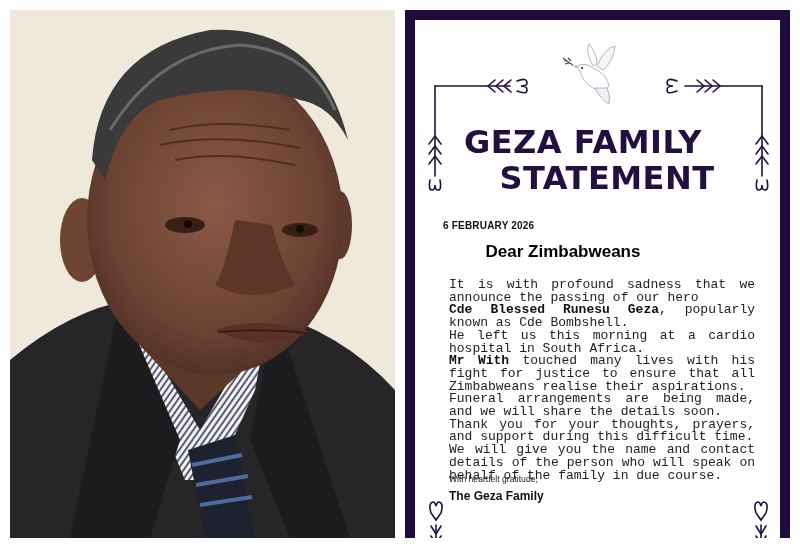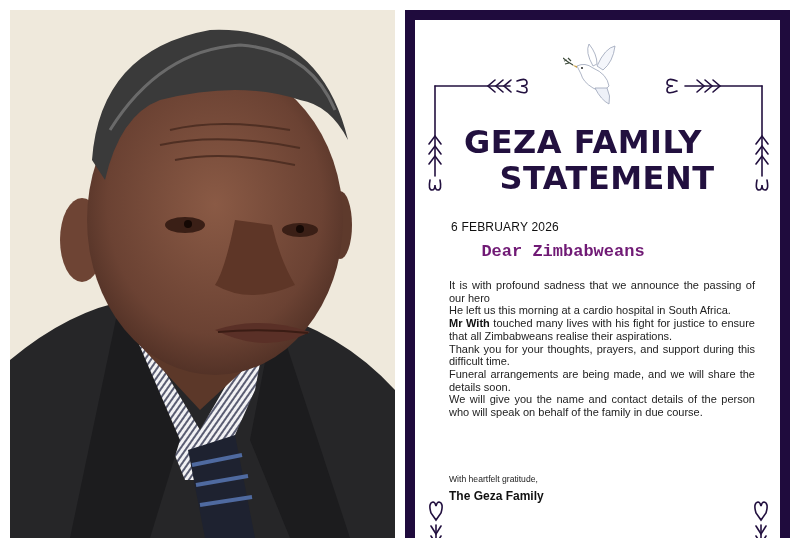--- a/index.html
+++ b/index.html
@@ -25,31 +25,31 @@
 
     .title {
       position: absolute; left: 0; width: 336px; text-align: center;
       font-family: "DejaVu Sans", sans-serif; font-weight: bold; color: #22103f;
       font-size: 32px; letter-spacing: 0.5px; line-height: 36px;
     }
     .title.l1 { top: 104px; }
     .title.l2 { top: 140px; margin-left: 24px; }
 
     .date {
-      position: absolute; left: 36px; top: 200px;
-      font-family: "Liberation Sans", sans-serif; font-weight: normal; font-size: 12px; color: #111;
+      position: absolute; left: 28px; top: 200px;
+      font-family: "Liberation Sans", sans-serif; font-weight: bold; font-size: 10px; color: #111;
       letter-spacing: 0.2px;
     }
     .greeting {
       position: absolute; left: 0; width: 296px; top: 222px; text-align: center;
-      font-family: Liberation Mono, monospace; font-weight: bold; font-size: 17px; color: #701a75;
+      font-family: Liberation Sans, sans-serif; font-weight: bold; font-size: 17px; color: #000000;
     }
     .body {
       position: absolute; left: 34px; top: 259px; width: 306px;
-      font-family: Liberation Sans, sans-serif; font-size: 11px; line-height: 12.7px; color: #222;
+      font-family: Liberation Mono, monospace; font-size: 13px; line-height: 12.7px; color: #222;
       text-align: justify;
     }
     .body p { margin: 0; }
     .body b { font-weight: bold; color: #111; }
     .closing {
       position: absolute; left: 34px; top: 454px;
       font-family: "Liberation Sans", sans-serif; font-size: 8.6px; color: #222;
     }
     .signature {
       position: absolute; left: 34px; top: 469px;
@@ -152,22 +152,23 @@
   </svg>
 
   <div class="title l1">GEZA FAMILY</div>
   <div class="title l2">STATEMENT</div>
 
   <div class="date">6 FEBRUARY 2026</div>
   <div class="greeting">Dear Zimbabweans</div>
 
   <div class="body">
     <p><span>It is with profound sadness that we announce the passing of our hero</span></p>
+    <p><b>Cde Blessed Runesu Geza</b><span>, popularly known as Cde Bombshell.</span></p>
     <p><span>He left us this morning at a cardio hospital in South Africa.</span></p>
     <p><b>Mr With</b><span> touched many lives with his fight for justice to ensure that all Zimbabweans realise their aspirations.</span></p>
+    <p><span>Funeral arrangements are being made, and we will share the details soon.</span></p>
     <p><span>Thank you for your thoughts, prayers, and support during this difficult time.</span></p>
-    <p><span>Funeral arrangements are being made, and we will share the details soon.</span></p>
     <p><span>We will give you the name and contact details of the person who will speak on behalf of the family in due course.</span></p>
   </div>
 
   <div class="closing">With heartfelt gratitude,</div>
   <div class="signature">The Geza Family</div>
 </div>
 
 </body></html>

